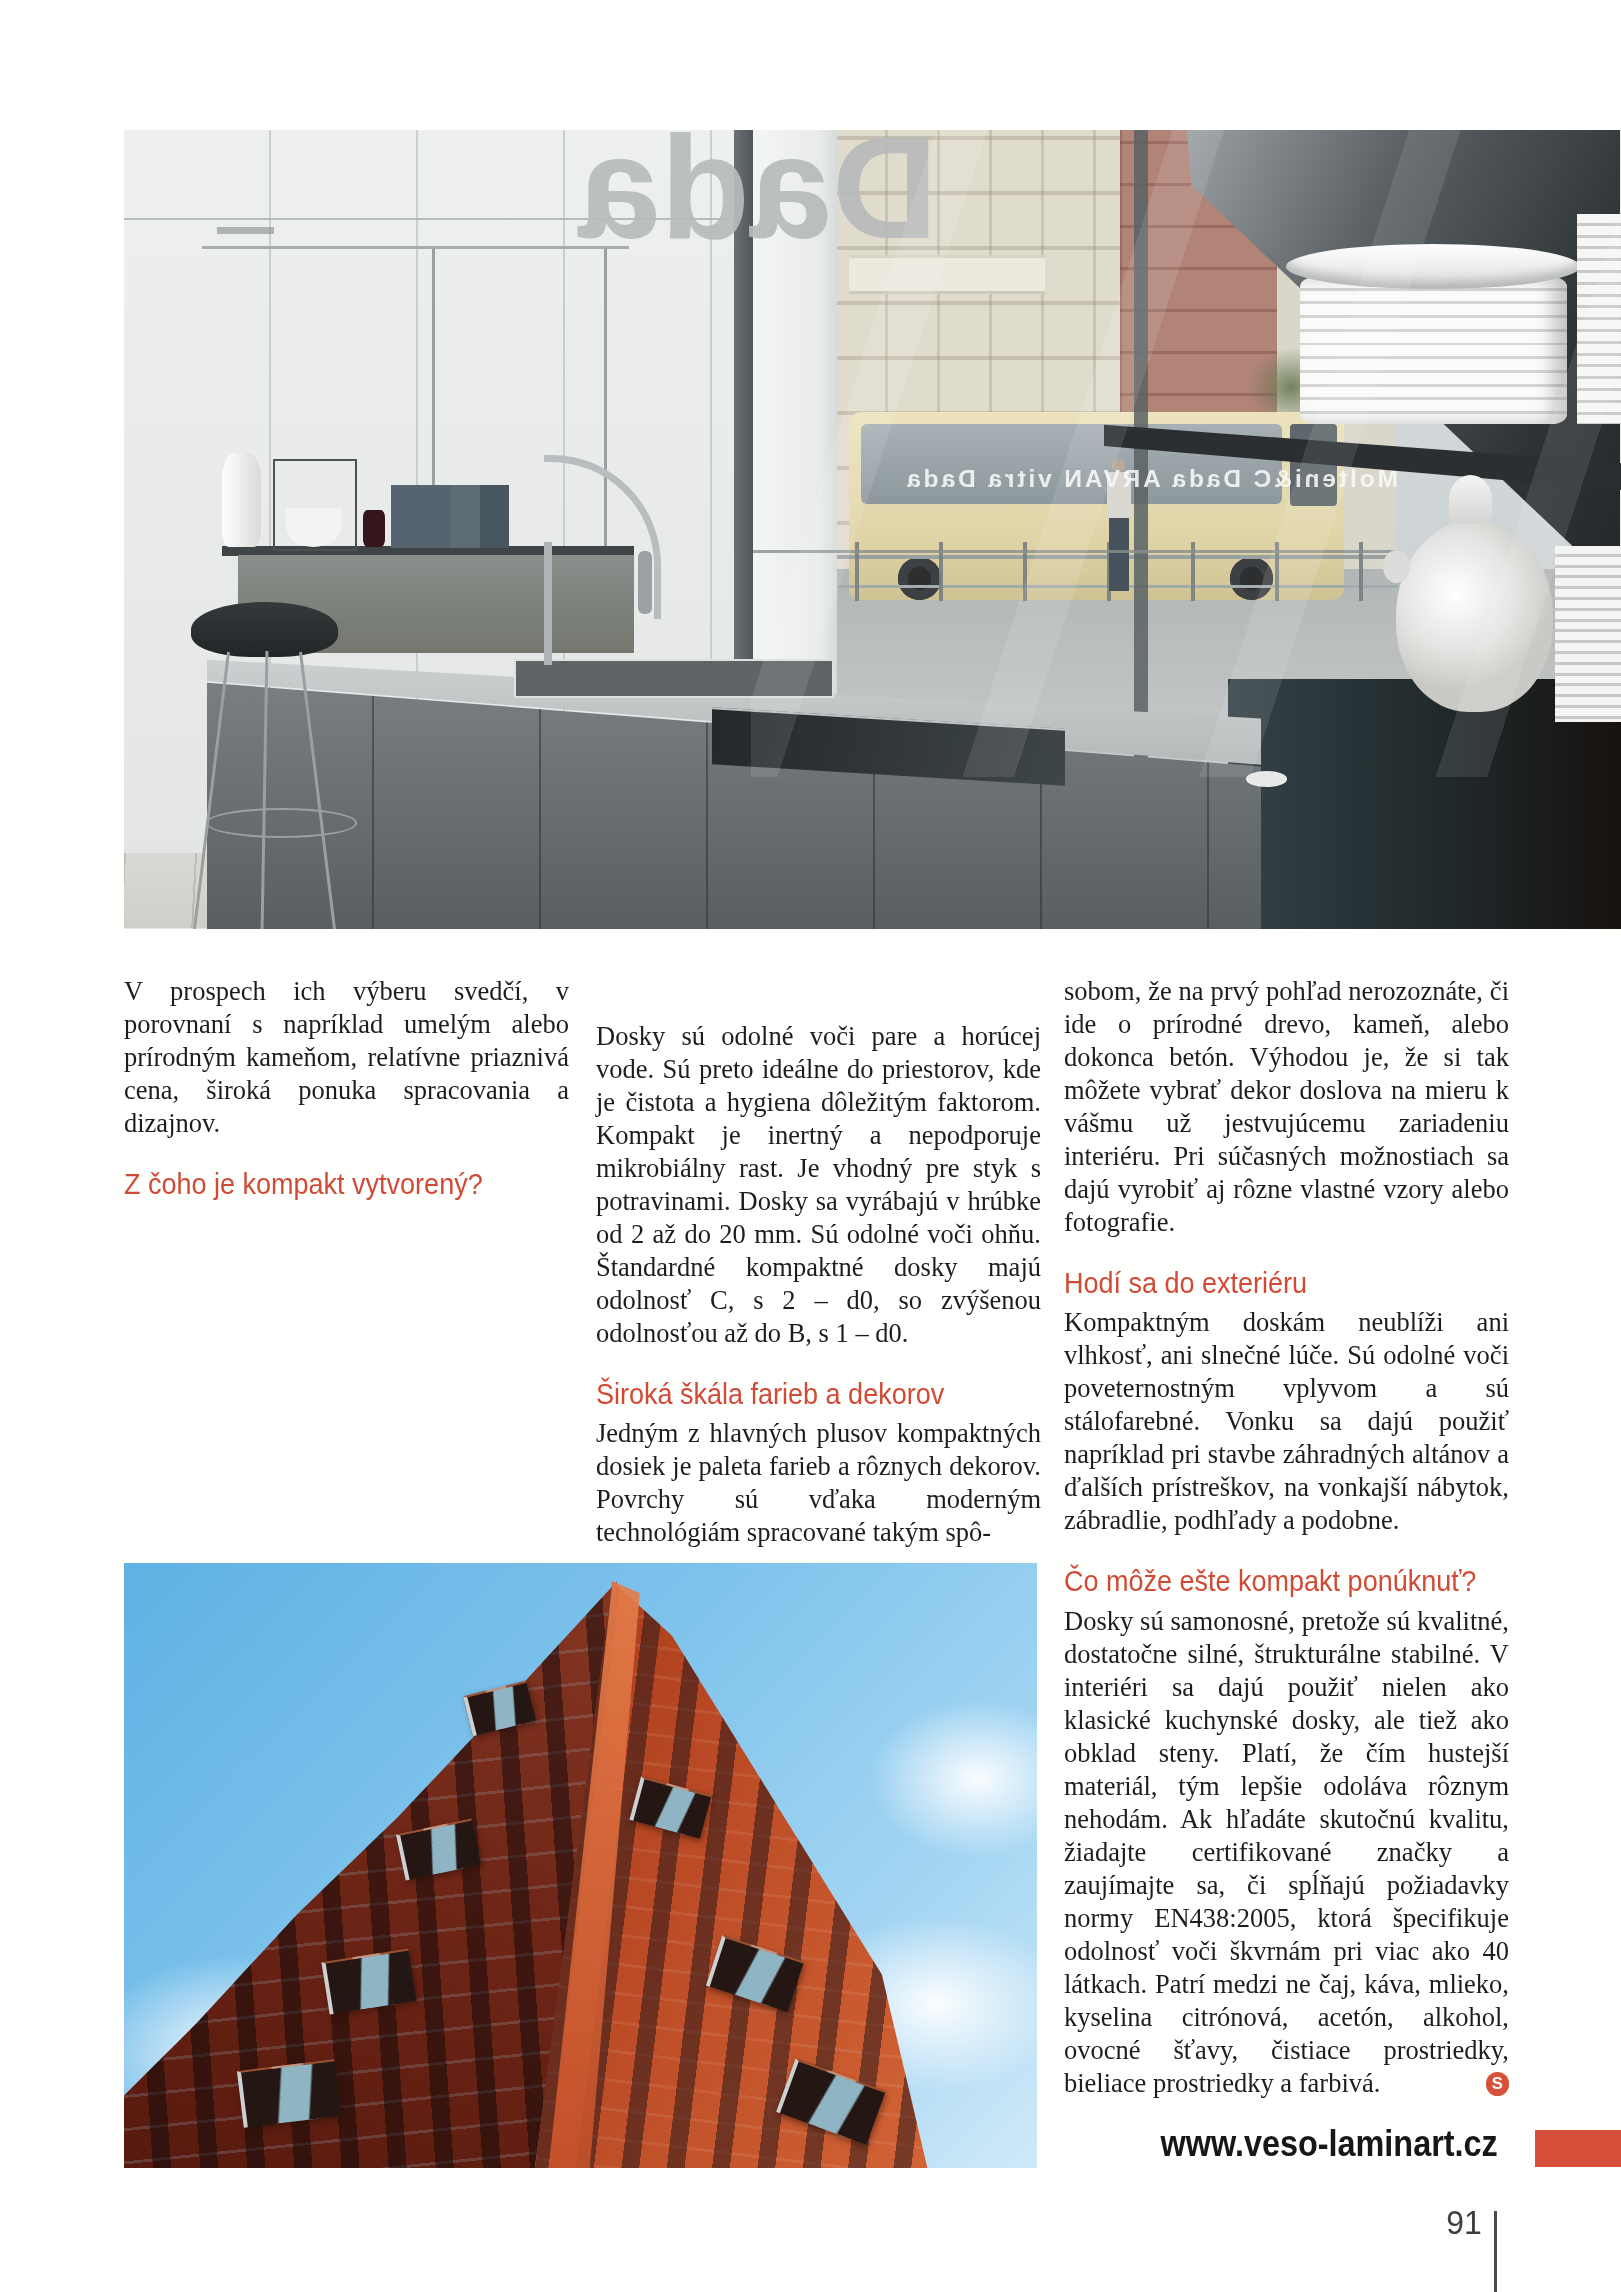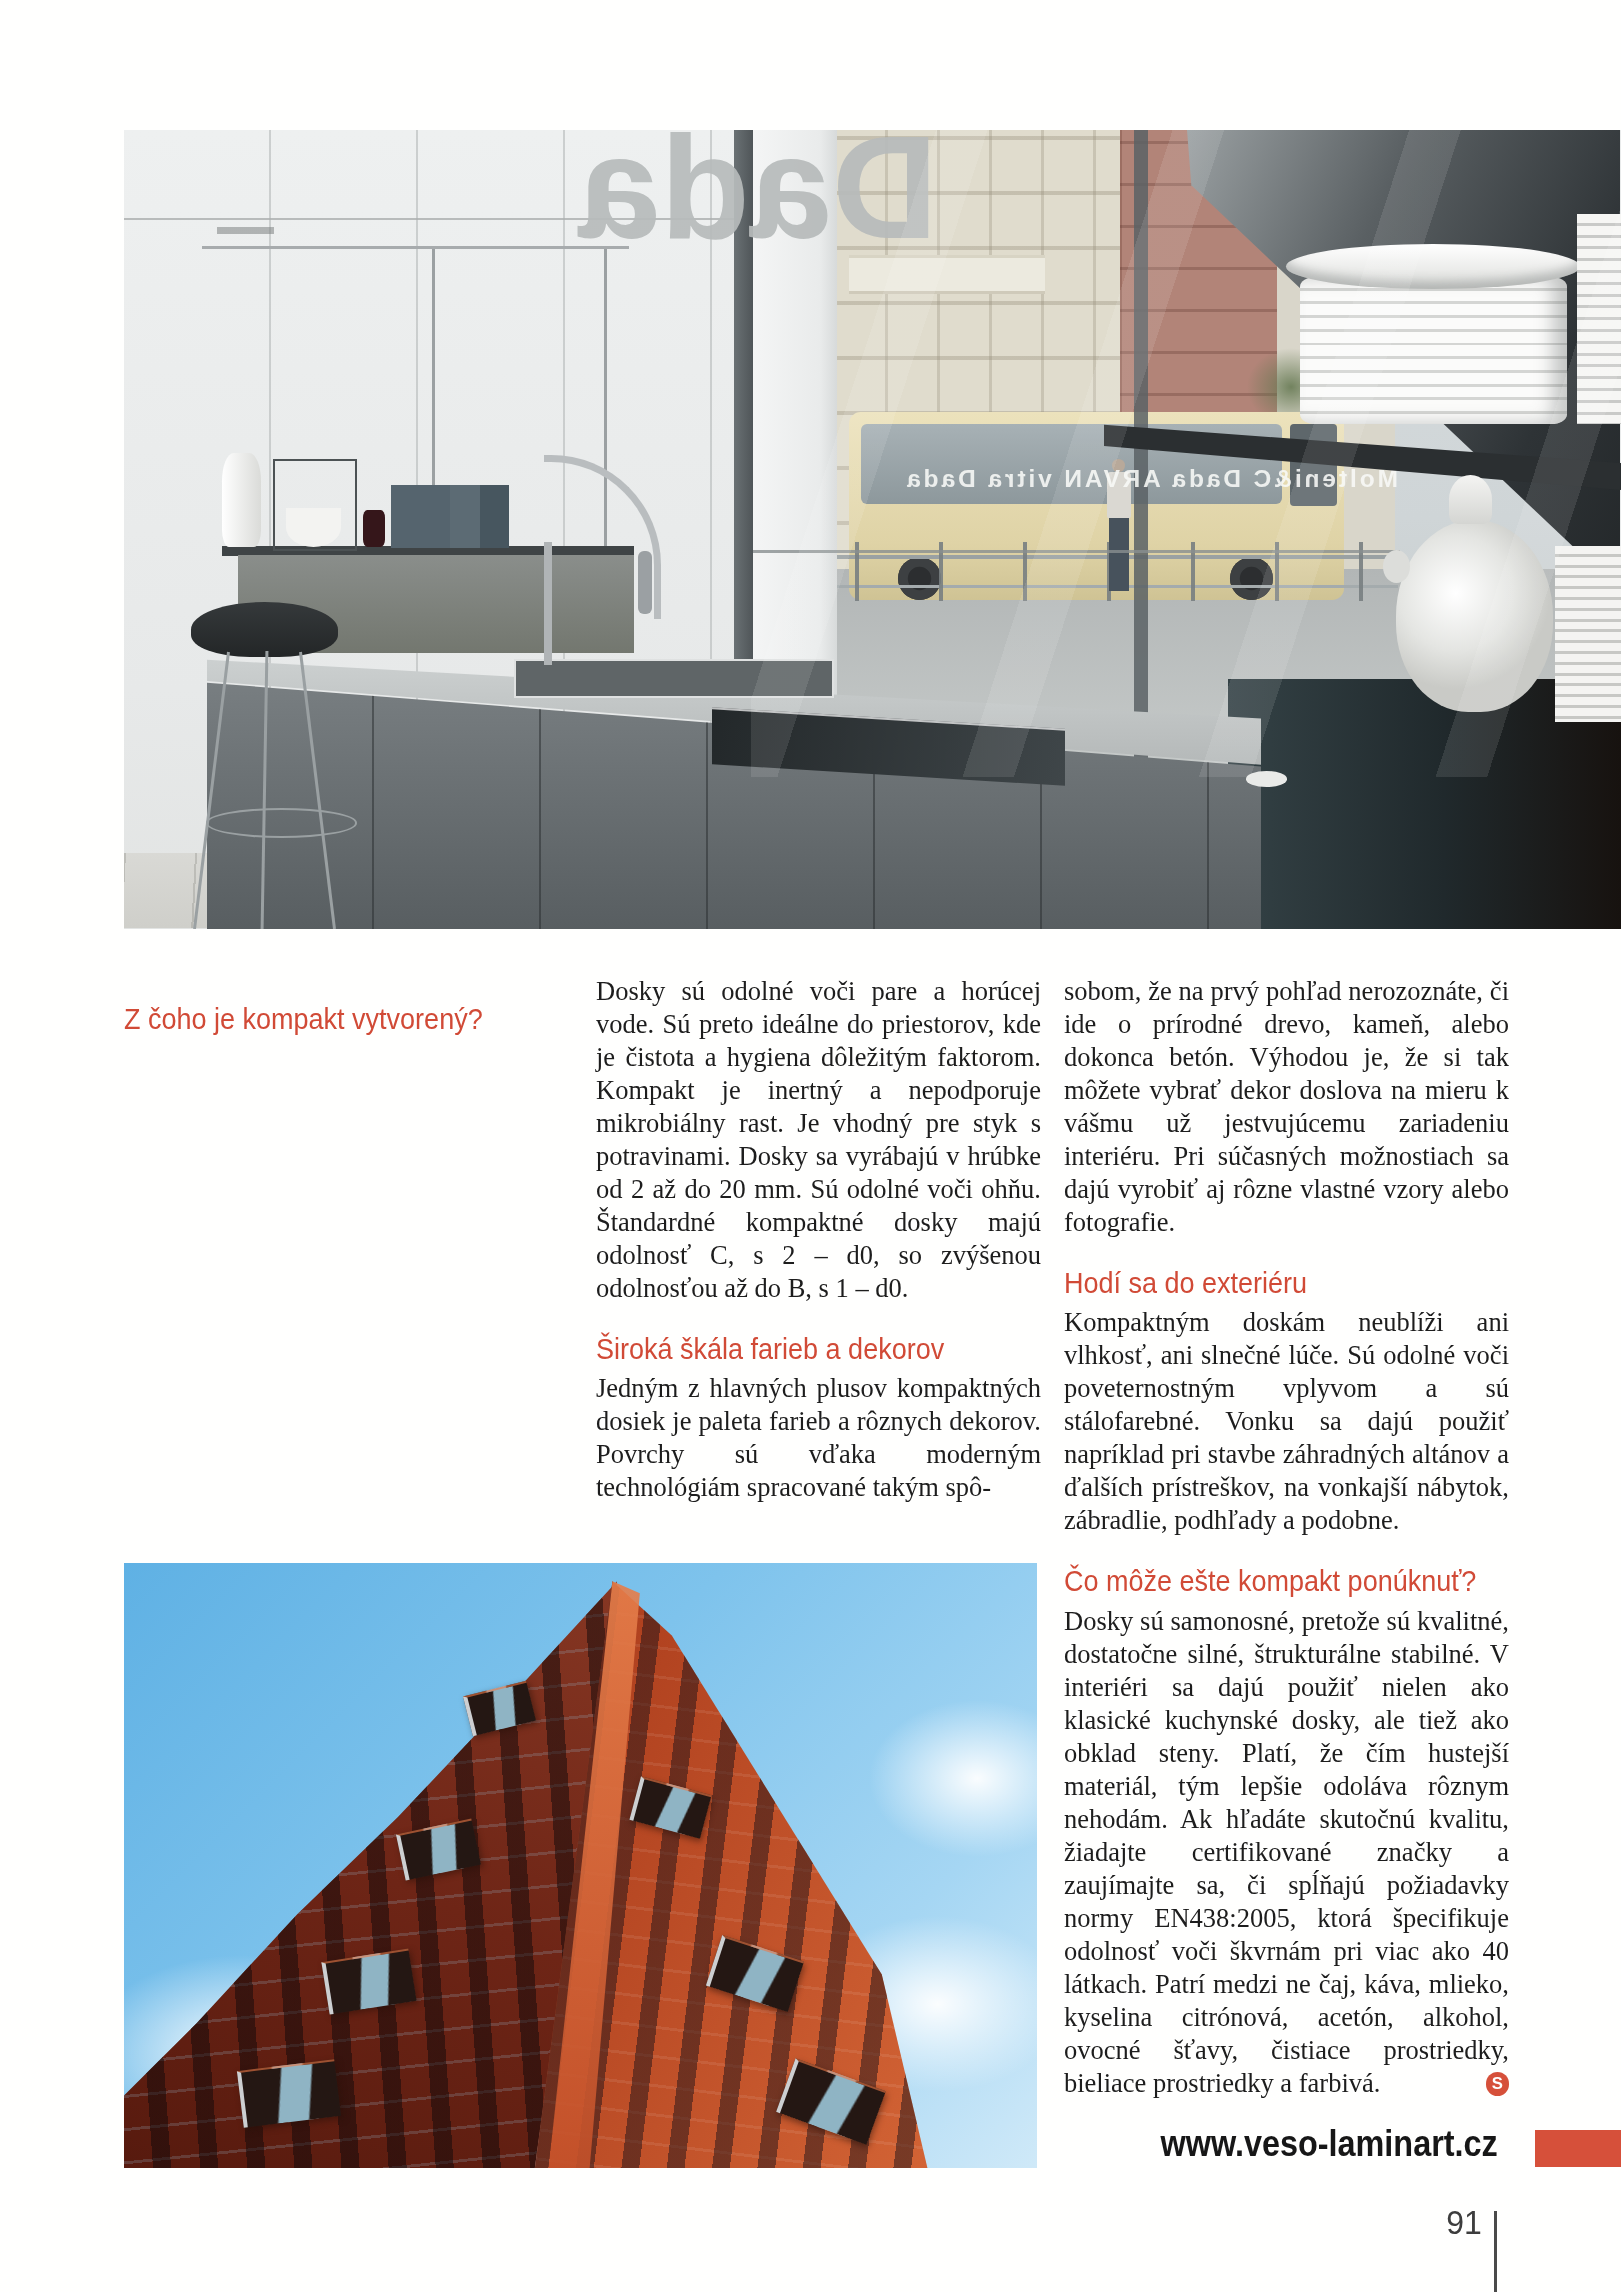--- a/index.html
+++ b/index.html
@@ -6,21 +6,21 @@
   .page{position:relative;width:1621px;height:2293px;background:#fffffe;overflow:hidden;
         font-family:"Liberation Serif", serif;}
   
   .col{position:absolute;top:975px;width:445px;color:#1d1d1d;font-size:26.5px;line-height:33px;
        text-align:justify;}
   .col p{margin:0;}
   .col p + p{margin-top:30px;}
   .col h3{margin:26.5px 0 6.9px 0;font-family:"Liberation Sans", sans-serif;font-weight:400;
           font-size:30px;line-height:34px;color:#d14a36;transform:scaleX(.9);transform-origin:0 50%;
           white-space:nowrap;}
-  #col1{left:124px;} #col2{left:596px;} #col3{left:1064px;}
+  #col1{left:124px;} #col2{left:596px;margin-top:45px;} #col3{left:1064px;}
   .lastp{position:relative;}
   .endmark{position:absolute;right:0;bottom:3.9px;width:23.5px;height:23.5px;border-radius:50%;
            background:#d6503a;color:#fff;font-family:"Liberation Sans", sans-serif;font-weight:700;
            font-size:16.7px;line-height:23.5px;text-align:center;font-style:normal;}
   
   .url{position:absolute;right:123px;top:2123px;font-family:"Liberation Sans", sans-serif;
        font-weight:700;font-size:36px;color:#171717;transform:scaleX(.9);transform-origin:100% 50%;}
   .redrect{position:absolute;left:1535px;top:2130px;width:86px;height:37px;background:#d6503a;}
   .pagenum{position:absolute;left:1445px;top:2203px;font-family:"Liberation Sans", sans-serif;
            font-size:34px;color:#3d3d3d;transform:scaleX(.94);}
@@ -187,20 +187,21 @@
   .b-b5{left:510px;top:222px;width:69px;height:43px;transform:rotate(15deg);}
   .b-b6{left:588px;top:384px;width:82px;height:51px;transform:rotate(18deg);}
   .b-b7{left:659px;top:510px;width:92px;height:55px;transform:rotate(20deg);}
 </style>
 </head>
 <body>
 
 <div class="page">
 
   <div class="col" id="col1">
+    <p>V prospech ich výberu svedčí, v porovnaní s napríklad umelým alebo prírodným kameňom, relatívne priaznivá cena, široká ponuka spracovania a dizajnov.</p>
     <h3>Z čoho je kompakt vytvorený?</h3>
   </div>
 
   <div class="col" id="col2">
     <p>Dosky sú odolné voči pare a horúcej vode. Sú preto ideálne do priestorov, kde je čistota a hygiena dôležitým faktorom. Kompakt je inertný a nepodporuje mikrobiálny rast. Je vhodný pre styk s potravinami. Dosky sa vyrábajú v hrúbke od 2 až do 20 mm. Sú odolné voči ohňu. Štandardné kompaktné dosky majú odolnosť C, s 2 – d0, so zvýšenou odolnosťou až do B, s 1 – d0.</p>
     <h3>Široká škála farieb a dekorov</h3>
     <p>Jedným z hlavných plusov kompaktných dosiek je paleta farieb a rôznych dekorov. Povrchy sú vďaka moderným technológiám spracované takým spô-</p>
   </div>
 
   <div class="col" id="col3">

